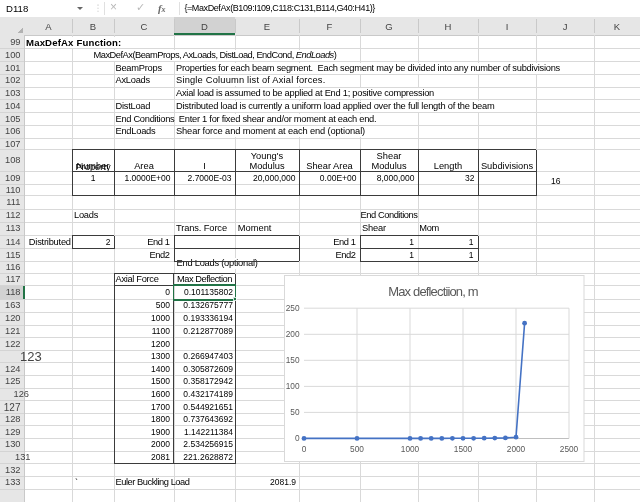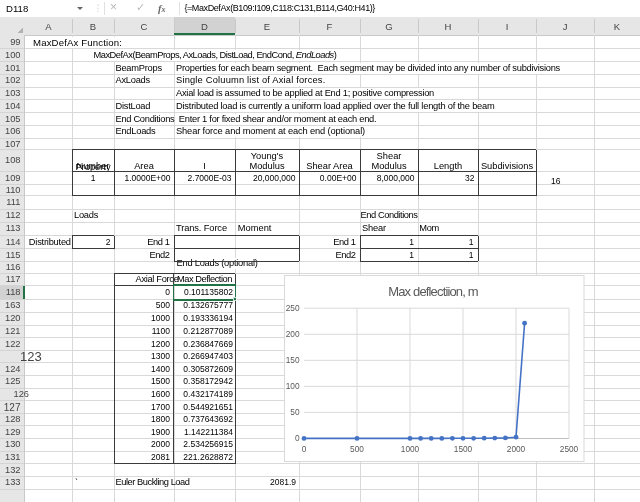--- a/index.html
+++ b/index.html
@@ -158,25 +158,25 @@
 <div class="t r" style="left:0px;top:325.9px;width:20.5px;font-size:9.3px;color:#444444;">121</div>
 <div class="t r" style="left:0px;top:338.5px;width:20.5px;font-size:9.3px;color:#444444;">122</div>
 <div class="t r" style="left:0px;top:351.1px;width:14px;font-size:13px;color:#444444;margin-left:20px;">123</div>
 <div class="t r" style="left:0px;top:363.7px;width:20.5px;font-size:9.3px;color:#444444;">124</div>
 <div class="t r" style="left:0px;top:376.3px;width:20.5px;font-size:9.3px;color:#444444;">125</div>
 <div class="t r" style="left:0px;top:388.9px;width:29px;font-size:9.3px;color:#444444;text-align:right;">126</div>
 <div class="t r" style="left:0px;top:401.5px;width:20.5px;font-size:10px;color:#444444;">127</div>
 <div class="t r" style="left:0px;top:414.1px;width:20.5px;font-size:9.3px;color:#444444;">128</div>
 <div class="t r" style="left:0px;top:426.7px;width:20.5px;font-size:9.3px;color:#444444;">129</div>
 <div class="t r" style="left:0px;top:439.3px;width:20.5px;font-size:9.3px;color:#444444;">130</div>
-<div class="t r" style="left:0px;top:451.9px;width:20.5px;font-size:9.3px;color:#444444;">131</div>
+<div class="t r" style="left:0px;top:451.9px;width:20.5px;font-size:9.3px;color:#444444;padding-left:10px;">131</div>
 <div class="t r" style="left:0px;top:464.5px;width:20.5px;font-size:9.3px;color:#444444;">132</div>
 <div class="t r" style="left:0px;top:477.2px;width:20.5px;font-size:9.3px;color:#444444;">133</div>
 <div class="t r" style="left:0px;top:490.5px;width:20.5px;font-size:9.3px;color:#444444;margin-top:47px;">134</div>
-<div class="t bg" style="left:33px;top:36.6px;font-weight:normal;font-size:9.6px;letter-spacing:0.15px;">MaxDefAx Function:</div>
+<div class="t bg" style="left:26px;top:36.6px;font-weight:bold;font-size:9.6px;letter-spacing:0.15px;">MaxDefAx Function:</div>
 <div class="t bg" style="left:93.5px;top:49.8px;letter-spacing:-0.5px;">MaxDefAx(BeamProps, AxLoads, DistLoad, EndCond, <i>EndLoads</i>)</div>
 <div class="t lb" style="left:115.5px;top:62.5px;">BeamProps</div>
 <div class="t bg" style="left:176px;top:62.5px;letter-spacing:-0.253px;">Properties for each beam segment.&nbsp; Each segment may be divided into any number of subdivisions</div>
 <div class="t lb" style="left:115.5px;top:75.2px;">AxLoads</div>
 <div class="t bg" style="left:176px;top:75.2px;letter-spacing:0.19px;">Single Coluumn list of Axial forces.</div>
 <div class="t bg" style="left:176px;top:88.0px;letter-spacing:-0.256px;">Axial load is assumed to be applied at End 1; positive compression</div>
 <div class="t lb" style="left:115.5px;top:100.8px;">DistLoad</div>
 <div class="t bg" style="left:176px;top:100.8px;letter-spacing:-0.21px;">Distributed load is currently a uniform load applied over the full length of the beam</div>
 <div class="t bg" style="left:115.5px;top:113.7px;letter-spacing:-0.293px;">End Conditions</div>
 <div class="t bg" style="left:178.8px;top:113.7px;letter-spacing:-0.256px;">Enter 1 for fixed shear and/or moment at each end.</div>
@@ -211,32 +211,31 @@
 <div class="t r " style="left:-79.2px;top:236.7px;width:150px;letter-spacing:-0.222px;">Distributed</div>
 <div class="t r num" style="left:-39.5px;top:236.7px;width:150px;">2</div>
 <div class="t r " style="left:19.5px;top:236.7px;width:150px;letter-spacing:-0.4px;">End 1</div>
 <div class="t r " style="left:205.5px;top:236.7px;width:150px;letter-spacing:-0.4px;">End 1</div>
 <div class="t r num" style="left:264.0px;top:236.7px;width:150px;">1</div>
 <div class="t r num" style="left:323.5px;top:236.7px;width:150px;">1</div>
 <div class="t r " style="left:19.5px;top:249.6px;width:150px;letter-spacing:-0.4px;">End2</div>
 <div class="t r " style="left:205.5px;top:249.6px;width:150px;letter-spacing:-0.4px;">End2</div>
 <div class="t r num" style="left:264.0px;top:249.6px;width:150px;">1</div>
 <div class="t r num" style="left:323.5px;top:249.6px;width:150px;">1</div>
-<div class="t " style="left:115.5px;top:274.4px;letter-spacing:-0.318px;padding-left:20px;">Axial Force</div>
+<div class="t " style="left:115.5px;top:274.4px;letter-spacing:-0.318px;">Axial Force</div>
 <div class="t " style="left:177px;top:274.4px;letter-spacing:-0.464px;">Max Deflection</div>
 <div class="t r num" style="left:20.0px;top:287.0px;width:150px;">0</div>
 <div class="t r num" style="left:83.0px;top:287.0px;width:150px;">0.101135802</div>
 <div class="t r num" style="left:20.0px;top:300.3px;width:150px;">500</div>
 <div class="t r num" style="left:83.0px;top:300.3px;width:150px;">0.132675777</div>
 <div class="t r num" style="left:20.0px;top:313.3px;width:150px;">1000</div>
 <div class="t r num" style="left:83.0px;top:313.3px;width:150px;">0.193336194</div>
 <div class="t r num" style="left:20.0px;top:325.9px;width:150px;">1100</div>
 <div class="t r num" style="left:83.0px;top:325.9px;width:150px;">0.212877089</div>
 <div class="t r num" style="left:20.0px;top:338.5px;width:150px;">1200</div>
-<div class="t r num" style="left:83.0px;top:338.5px;width:150px;">0.236847669</div>
 <div class="t r num" style="left:20.0px;top:351.1px;width:150px;">1300</div>
 <div class="t r num" style="left:83.0px;top:351.1px;width:150px;">0.266947403</div>
 <div class="t r num" style="left:20.0px;top:363.7px;width:150px;">1400</div>
 <div class="t r num" style="left:83.0px;top:363.7px;width:150px;">0.305872609</div>
 <div class="t r num" style="left:20.0px;top:376.3px;width:150px;">1500</div>
 <div class="t r num" style="left:83.0px;top:376.3px;width:150px;">0.358172942</div>
 <div class="t r num" style="left:20.0px;top:388.9px;width:150px;">1600</div>
 <div class="t r num" style="left:83.0px;top:388.9px;width:150px;">0.432174189</div>
 <div class="t r num" style="left:20.0px;top:401.5px;width:150px;">1700</div>
 <div class="t r num" style="left:83.0px;top:401.5px;width:150px;">0.544921651</div>

